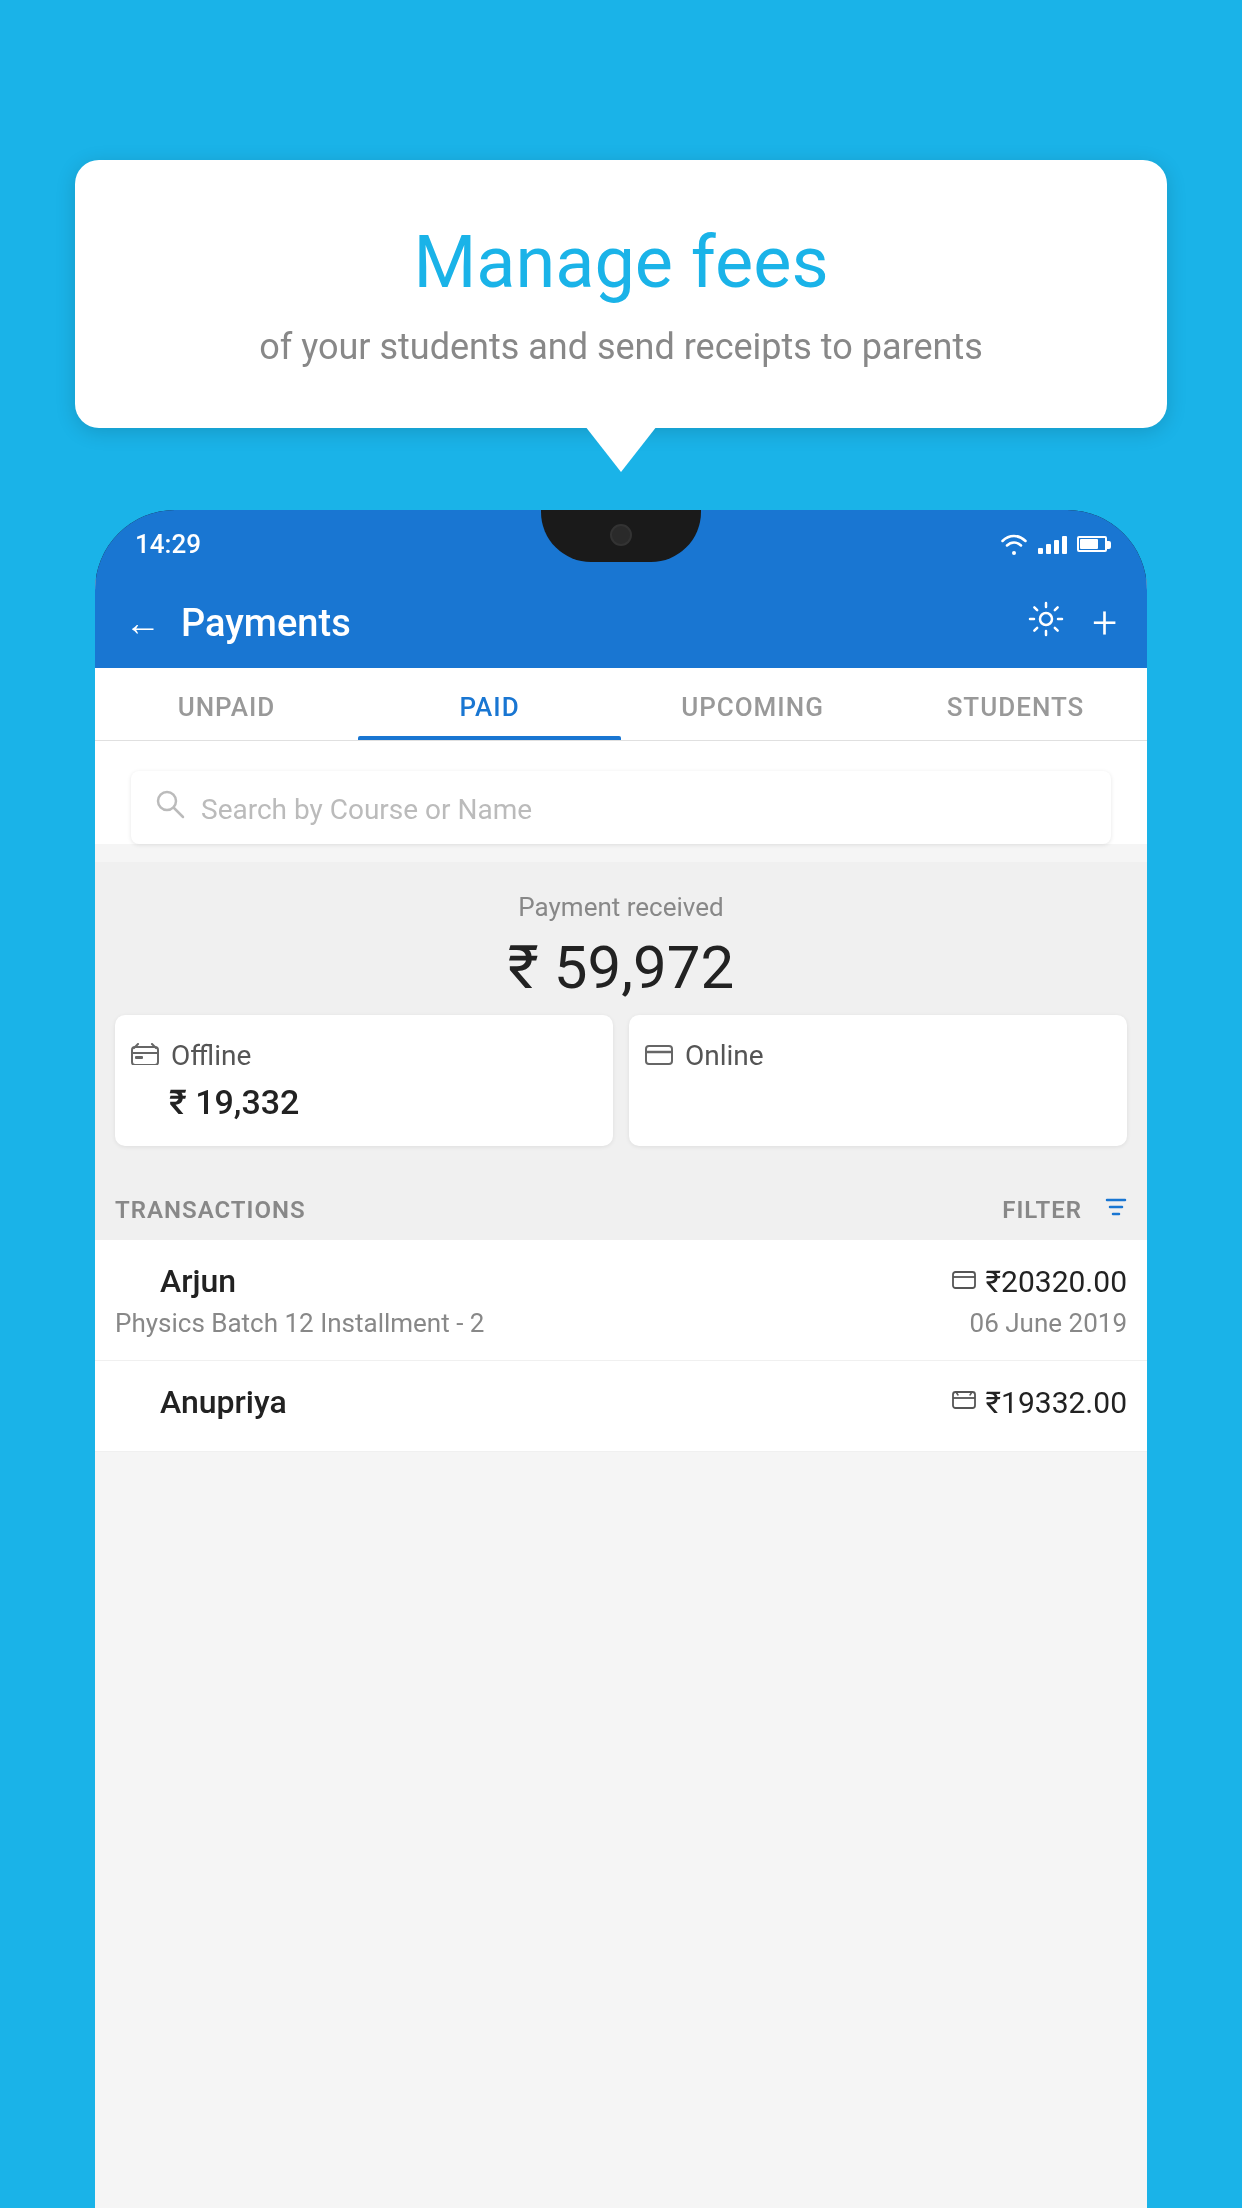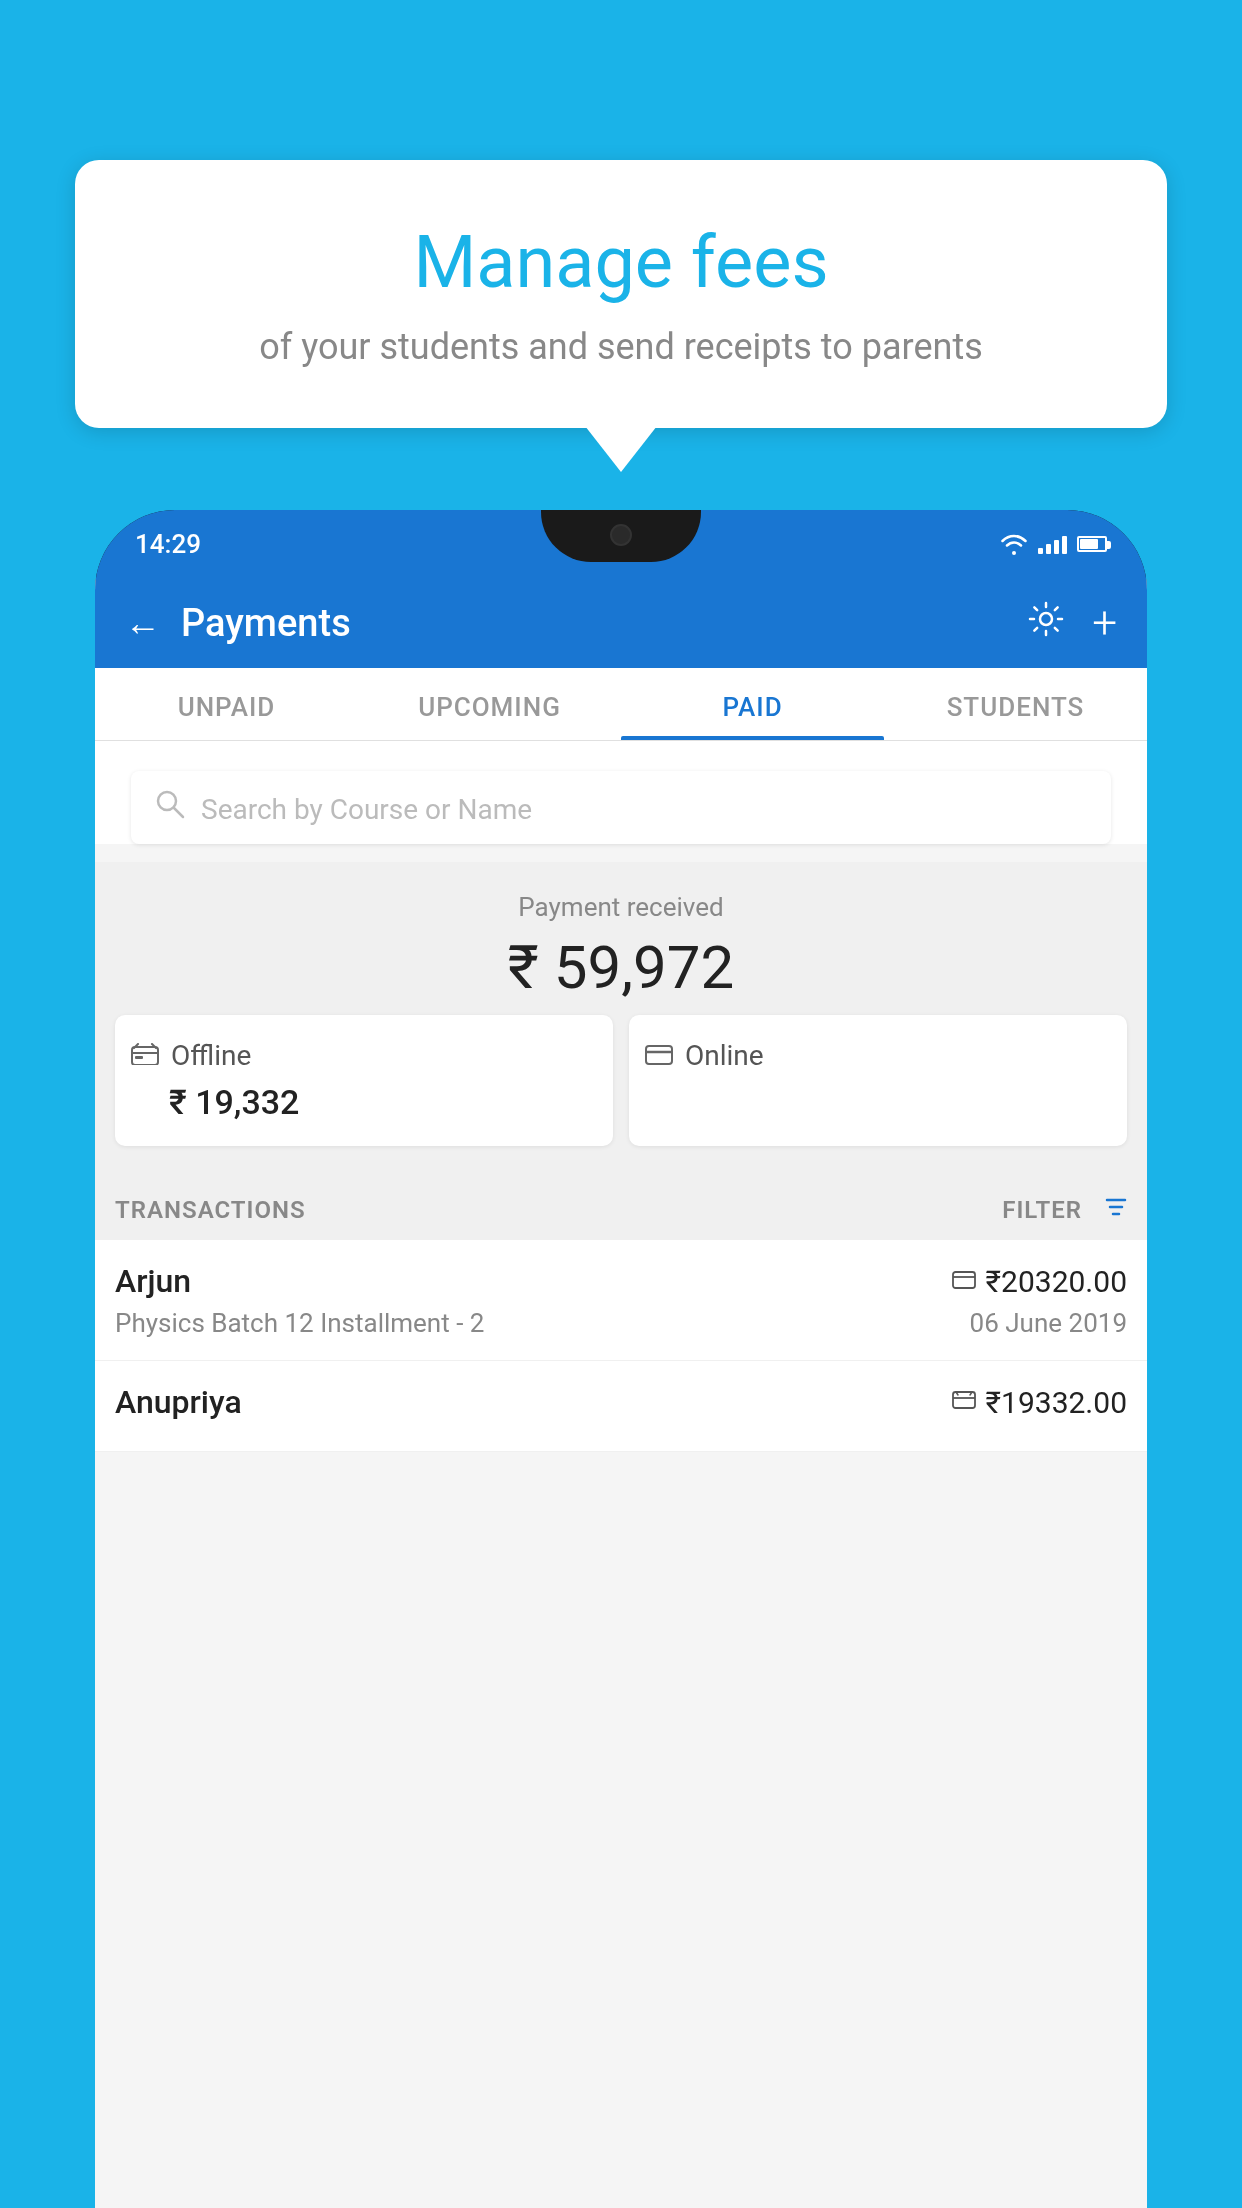--- a/index.html
+++ b/index.html
@@ -314,20 +314,21 @@
       display: flex;
       justify-content: space-between;
       align-items: center;
       margin-bottom: 8px;
     }
 
     .transaction-name {
       font-size: 32px;
       font-weight: 500;
       color: #222;
+      margin-left: 45px;
     }
 
     .transaction-amount-wrap {
       display: flex;
       align-items: center;
       gap: 10px;
     }
 
     .transaction-amount-icon {
       font-size: 24px;
@@ -453,22 +454,22 @@
             <path d="M18 12a6 6 0 100 12 6 6 0 000-12z" stroke="white" stroke-width="2.5" fill="none"></path>
             <path d="M18 2v4M18 30v4M6.34 6.34l2.83 2.83M26.83 26.83l2.83 2.83M2 18h4M30 18h4M6.34 29.66l2.83-2.83M26.83 9.17l2.83-2.83" stroke="white" stroke-width="2.5" stroke-linecap="round"></path>
           </svg>
         </span>
         <span class="header-action-icon" style="font-size:44px;font-weight:300;">+</span>
       </div>
     </div>
 
     <div class="tabs-container">
       <div class="tab-item">UNPAID</div>
+      <div class="tab-item active">PAID</div>
       <div class="tab-item">UPCOMING</div>
-      <div class="tab-item active">PAID</div>
       <div class="tab-item">STUDENTS</div>
     </div>
 
     <div style="background:white;padding:12px 18px 0;">
       <div class="search-container">
         <span class="search-icon-wrap">
           <svg width="30" height="30" viewBox="0 0 30 30" fill="none">
             <circle cx="12" cy="12" r="9" stroke="#bbb" stroke-width="2.5"></circle>
             <line x1="19" y1="19" x2="28" y2="28" stroke="#bbb" stroke-width="2.5" stroke-linecap="round"></line>
           </svg>

